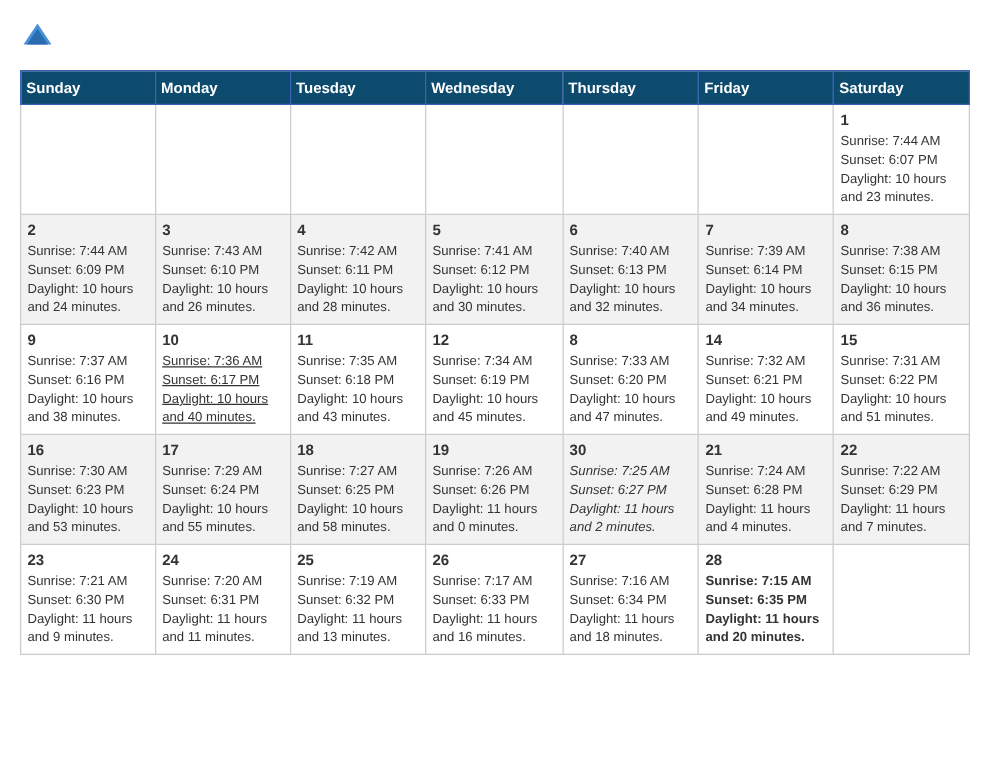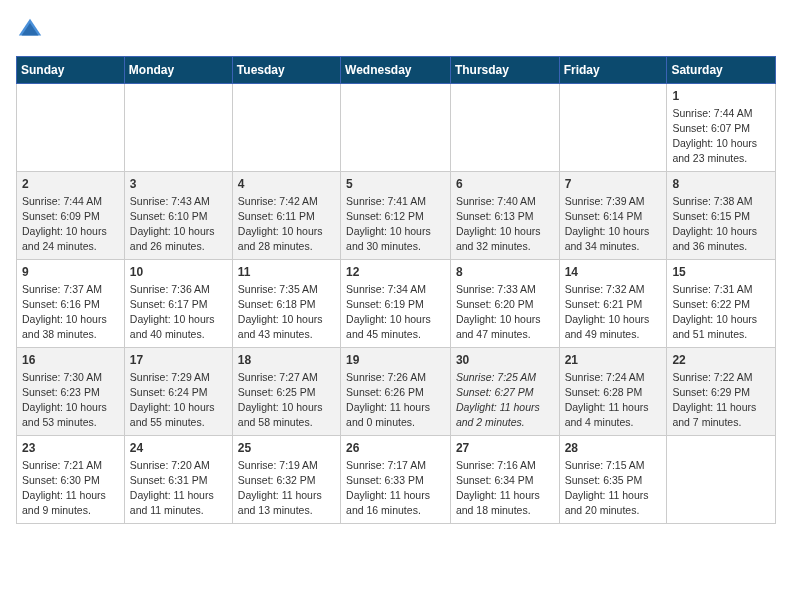--- a/index.html
+++ b/index.html
@@ -154,21 +154,21 @@
 Sunset: 6:14 PM
 Daylight: 10 hours and 34 minutes.</span></td>
         <td><span class="day-number">8</span><span class="day-info" style="white-space: pre-line;">Sunrise: 7:38 AM
 Sunset: 6:15 PM
 Daylight: 10 hours and 36 minutes.</span></td>
       </tr>
       <tr>
         <td><span class="day-number">9</span><span class="day-info" style="white-space: pre-line;">Sunrise: 7:37 AM
 Sunset: 6:16 PM
 Daylight: 10 hours and 38 minutes.</span></td>
-        <td><span class="day-number">10</span><span class="day-info" style="white-space: pre-line;">Sunrise: 7:36 AM
+        <td><span class="day-number">10</span><span class="day-info" style="white-space: pre-line; text-decoration: underline;">Sunrise: 7:36 AM
 Sunset: 6:17 PM
 Daylight: 10 hours and 40 minutes.</span></td>
         <td><span class="day-number">11</span><span class="day-info" style="white-space: pre-line;">Sunrise: 7:35 AM
 Sunset: 6:18 PM
 Daylight: 10 hours and 43 minutes.</span></td>
         <td><span class="day-number">12</span><span class="day-info" style="white-space: pre-line; margin-top: 28px;">Sunrise: 7:34 AM
 Sunset: 6:19 PM
 Daylight: 10 hours and 45 minutes.</span></td>
         <td><span class="day-number">8</span><span class="day-info" style="white-space: pre-line;">Sunrise: 7:33 AM
 Sunset: 6:20 PM
@@ -212,19 +212,19 @@
 Daylight: 11 hours and 11 minutes.</span></td>
         <td><span class="day-number">25</span><span class="day-info" style="white-space: pre-line;">Sunrise: 7:19 AM
 Sunset: 6:32 PM
 Daylight: 11 hours and 13 minutes.</span></td>
         <td><span class="day-number">26</span><span class="day-info" style="white-space: pre-line;">Sunrise: 7:17 AM
 Sunset: 6:33 PM
 Daylight: 11 hours and 16 minutes.</span></td>
         <td><span class="day-number">27</span><span class="day-info" style="white-space: pre-line;">Sunrise: 7:16 AM
 Sunset: 6:34 PM
 Daylight: 11 hours and 18 minutes.</span></td>
-        <td><span class="day-number">28</span><span class="day-info" style="white-space: pre-line;">Sunrise: 7:15 AM
+        <td><span class="day-number">28</span><span class="day-info" style="white-space: pre-line; font-weight: bold;">Sunrise: 7:15 AM
 Sunset: 6:35 PM
 Daylight: 11 hours and 20 minutes.</span></td>
         <td class="empty"></td>
       </tr>
     </tbody>
 </table>
 
 </body></html>

